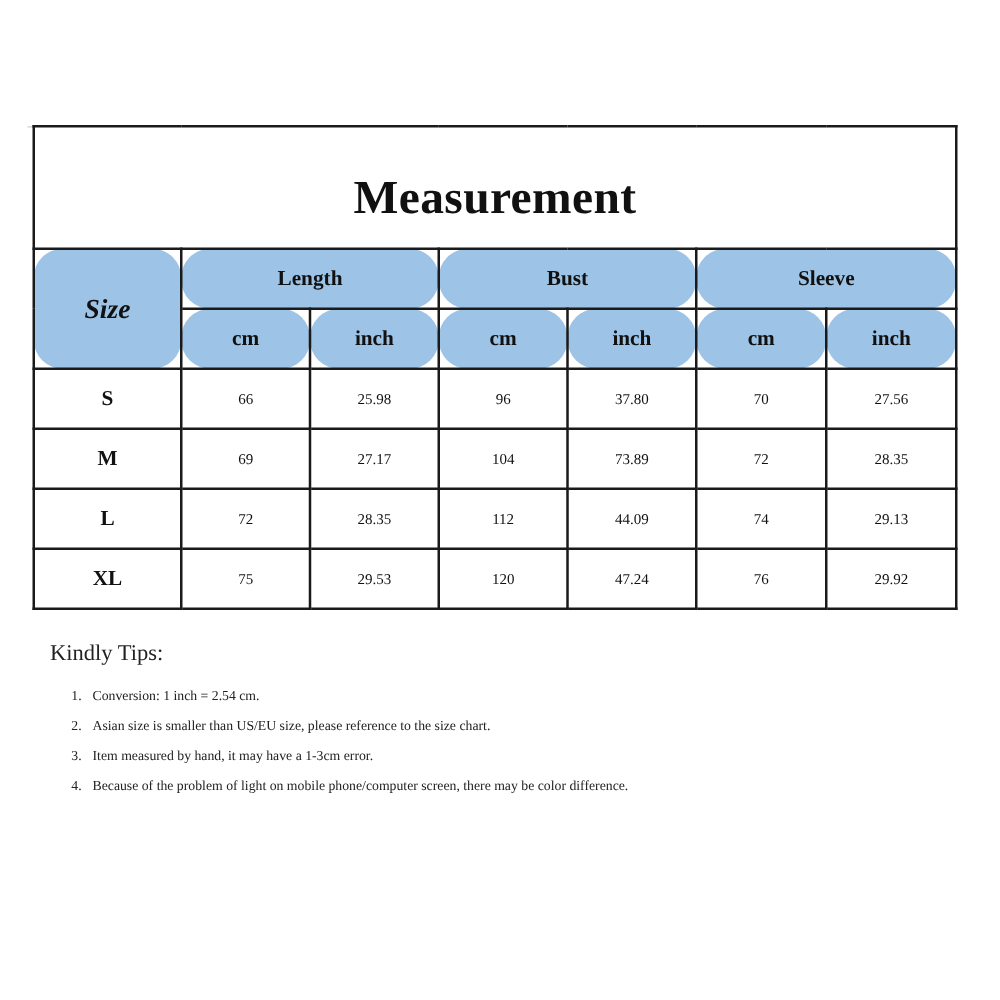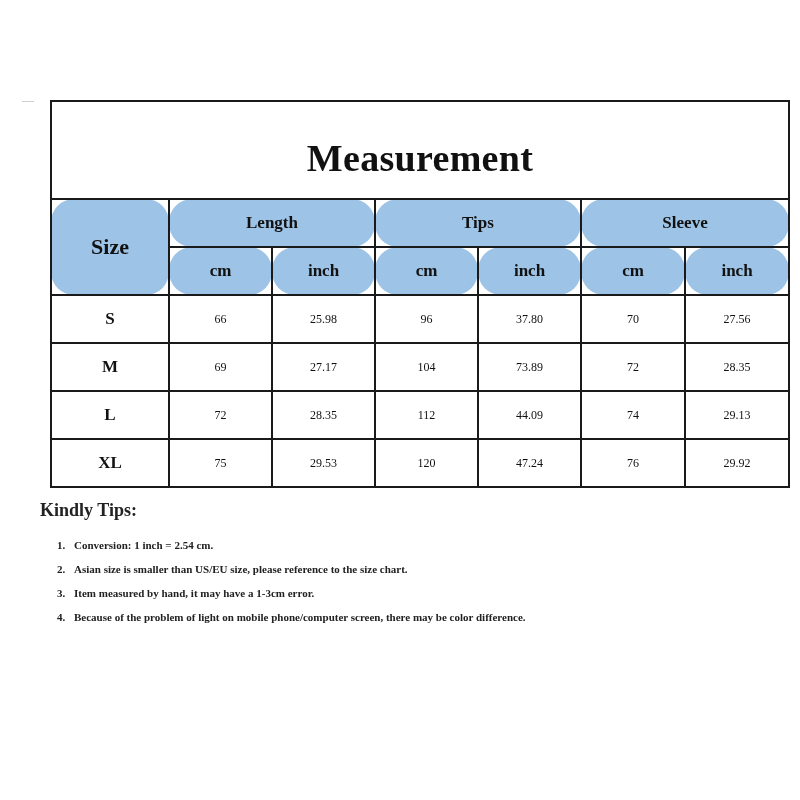--- a/index.html
+++ b/index.html
@@ -1,31 +1,31 @@
 <!DOCTYPE html>
 <html><head>
   <meta charset="utf-8">
   <style>
     html, body { margin: 0; padding: 0; background: #ffffff; }
     body { width: 800px; height: 800px; position: relative; overflow: hidden;
            font-family: "Liberation Serif", "DejaVu Serif", serif; color: #111; }
-    .sheet { position: absolute; left: 50px; top: 100px; width: 738px; }
+    .sheet { position: absolute; left: 26px; top: 100px; width: 738px; }
     table.size-table { border-collapse: collapse; width: 738px; table-layout: fixed; }
     table.size-table td, table.size-table th {
       border: 2px solid #1a1a1a; text-align: center; vertical-align: middle; padding: 0;
     }
     .title-cell { height: 96px; background: #fff; }
     .title-text { font-weight: bold; font-size: 38px; letter-spacing: 0.3px; position: relative; top: 8px; }
     .hdr { background: #9dc3e6; font-weight: bold; border-radius: 23px; }
-    .hdr-size { font-size: 22px; }
+    .hdr-size { font-size: 22px; font-style: italic; }
     .hdr-group { height: 46px; font-size: 17px; }
     .hdr-unit { height: 46px; font-size: 17px; }
     .row td { height: 46px; font-size: 12px; background: #fff; }
     .row td.size-label { font-weight: bold; font-size: 17px; }
-    .tips { position: absolute; left: 40px; top: 500px; width: 720px; font-size: 17px; color: #222; font-weight: bold; }
+    .tips { position: absolute; left: 40px; top: 512px; width: 720px; font-size: 17px; color: #222; }
     .tips-title { margin: 0 0 12px 0; font-size: 18px; }
     .tips ol { margin: 0; padding-left: 28px; }
     .tips li { line-height: 24px; font-size: 11px; padding-left: 6px; }
     .gray-edge-left { position:absolute; left:22px; top:101px; width:12px; height:1px; background:#cfcfcf; }
   </style>
 </head>
 <body>
 
 <div class="gray-edge-left"></div>
 
@@ -42,21 +42,21 @@
     </colgroup>
     <tbody>
         <tr>
       <td colspan="7" class="title-cell">
         <span class="title-text">Measurement</span>
       </td>
     </tr>
     <tr>
       <th rowspan="2" class="hdr hdr-size">Size</th>
       <th colspan="2" class="hdr hdr-group">Length</th>
-      <th colspan="2" class="hdr hdr-group">Tips</th>
+      <th colspan="2" class="hdr hdr-group">Bust</th>
       <th colspan="2" class="hdr hdr-group">Sleeve</th>
     </tr>
     <tr>
       <th class="hdr hdr-unit">cm</th>
       <th class="hdr hdr-unit">inch</th>
       <th class="hdr hdr-unit">cm</th>
       <th class="hdr hdr-unit">inch</th>
       <th class="hdr hdr-unit">cm</th>
       <th class="hdr hdr-unit">inch</th>
     </tr>

